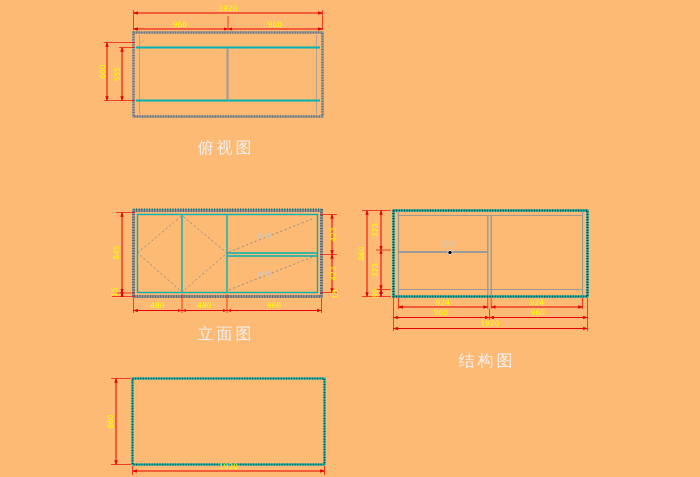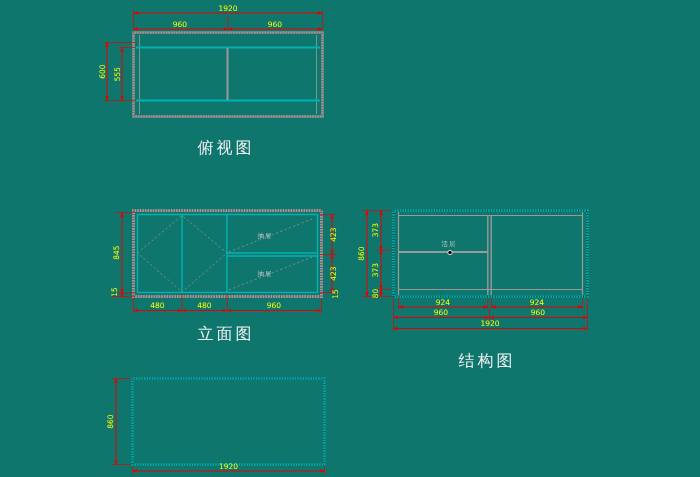--- a/index.html
+++ b/index.html
@@ -1,16 +1,16 @@
 <!DOCTYPE html>
 <html><head>
 <meta charset="utf-8">
 <style>
   html,body{margin:0;padding:0;background:#000;}
-  .canvas{position:relative;width:700px;height:477px;background:#0f766e;overflow:hidden;
+  .canvas{position:relative;width:700px;height:477px;background:#fdba74;overflow:hidden;
           font-family:"DejaVu Sans",sans-serif;}
   svg text{font-family:"DejaVu Sans",sans-serif;}
   .dimtxt{fill:#ffff00;font-size:7.5px;text-anchor:middle;}
   .tinytxt{fill:#c9c9c9;font-size:6.5px;text-anchor:middle;letter-spacing:1px;}
   .ttl{fill:#efefef;font-size:16px;text-anchor:middle;letter-spacing:3px;}
   .dim{stroke:#e80000;stroke-width:1;fill:none;}
   .ext{stroke:#e80000;stroke-width:0.7;fill:none;opacity:.95;}
   .cy{stroke:#00b2b2;fill:none;}
   .gy{stroke:#9a9a9a;fill:none;}
   .dsh{stroke:#8a8a8a;stroke-width:0.9;stroke-dasharray:2.2 2.4;fill:none;}

